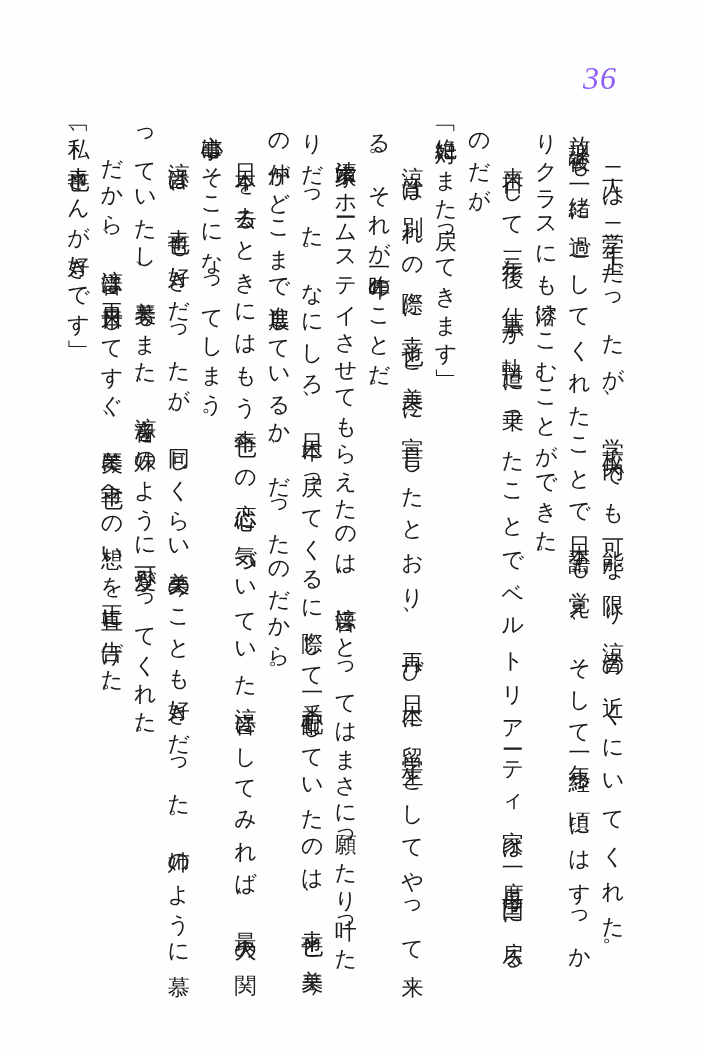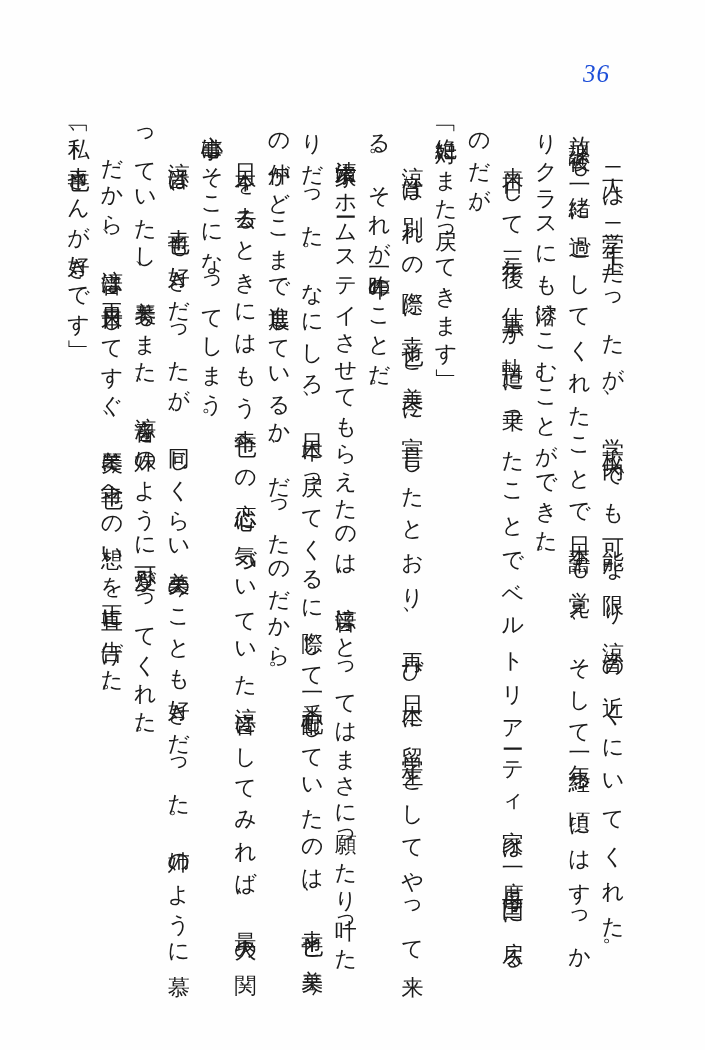--- a/index.html
+++ b/index.html
@@ -12,23 +12,23 @@
     width: 705px;
     height: 1050px;
     background: #fefefe;
     overflow: hidden;
     font-family: "Liberation Serif", "DejaVu Serif", serif;
   }
   .page-number {
     position: absolute;
     top: 60px;
     left: 583px;
-    font-size: 25px;
+    font-size: 32px;
     font-style: italic;
-    color: #1d4ed8;
+    color: #8b5cf6;
     letter-spacing: 1px;
   }
   .text-block {
     position: absolute;
     top: 118px;
     right: 75px;
     width: 568px;
     height: 840px;
     writing-mode: vertical-rl;
     -webkit-writing-mode: vertical-rl;

